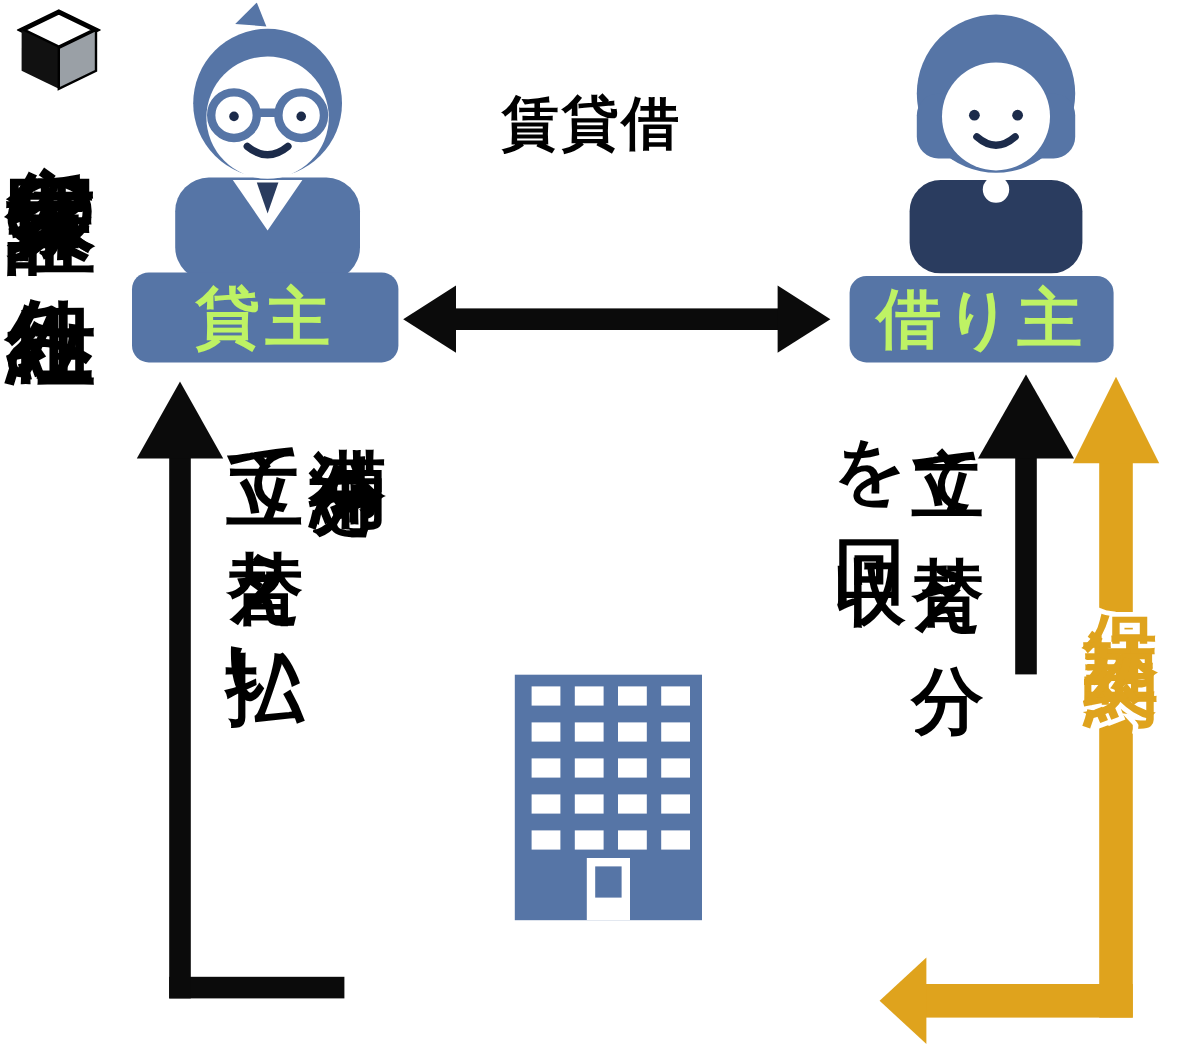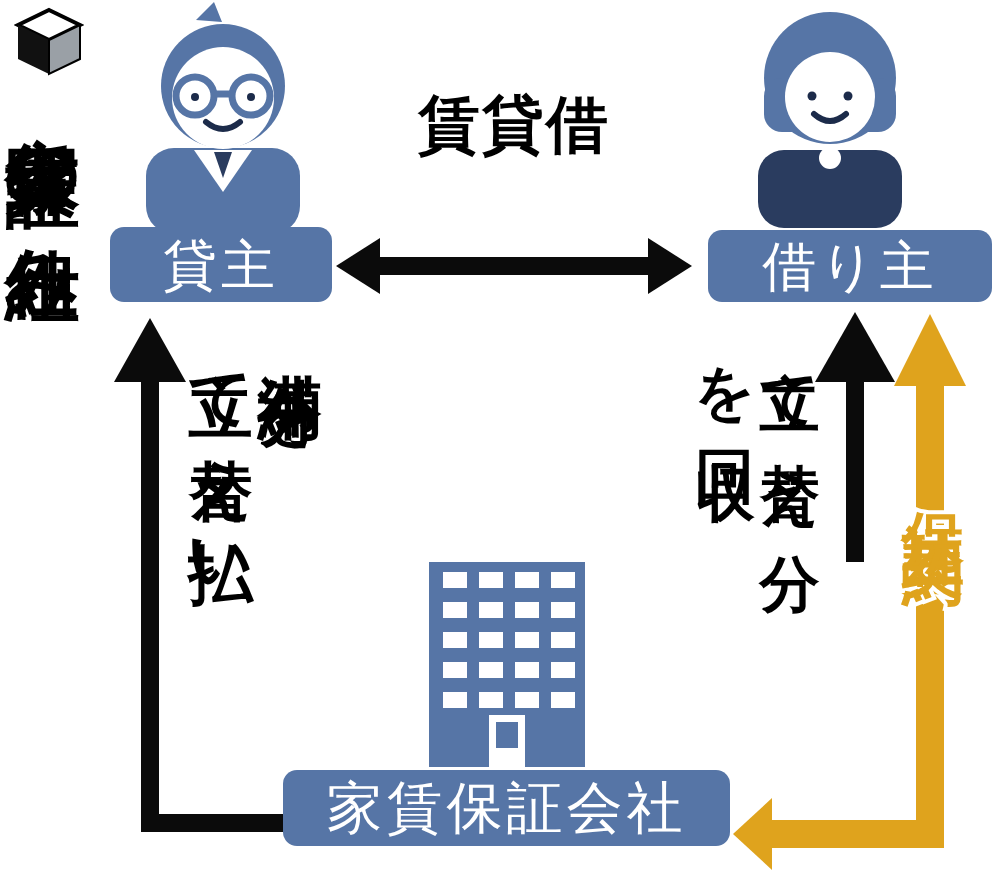--- a/index.html
+++ b/index.html
@@ -13,30 +13,30 @@
   .fill-black{fill:var(--c-black);}
   .fill-orange{fill:var(--c-orange);}
   .stroke-blue{stroke:var(--c-blue);}
   .title{
     position:absolute;left:6px;top:76px;writing-mode:vertical-rl;text-orientation:upright;
     font-size:74px;font-weight:900;color:#000;letter-spacing:6px;line-height:1;z-index:4;
   }
   .cube{position:absolute;left:14px;top:6px;z-index:4;}
   .figure{position:absolute;z-index:2;}
   .pill{
-    position:absolute;background:var(--c-blue);color:#ffffff;font-weight:400;
+    position:absolute;background:var(--c-blue);color:#bef264;font-weight:700;
     display:flex;align-items:center;justify-content:center;border-radius:14px;
     z-index:3;letter-spacing:4px;line-height:1;
   }
   .pill-landlord{left:110px;top:227px;width:222px;height:75px;font-size:54px;}
-  .pill-tenant{left:708px;top:230px;width:284px;height:72px;font-size:54px;}
+  .pill-tenant{left:708px;top:230px;width:220px;height:72px;font-size:54px;}
   .pill-company{left:283px;top:770px;width:447px;height:76px;font-size:56px;}
   .arrows{position:absolute;left:0;top:0;z-index:1;pointer-events:none;}
   .lease-label{
-    position:absolute;left:418px;top:89px;width:260px;font-size:62px;font-weight:900;
+    position:absolute;left:418px;top:76px;width:260px;font-size:48px;font-weight:900;
     color:#000;line-height:1.15;z-index:4;letter-spacing:2px;
   }
   .lease-label span{display:block;}
   .vtext{
     position:absolute;writing-mode:vertical-rl;text-orientation:upright;
     font-weight:900;color:#000;line-height:1.08;z-index:4;
   }
   .vtext .col{display:block;}
   .vtext-advance{left:186px;top:322px;font-size:64px;letter-spacing:6px;}
   .vtext-collect{left:692px;top:322px;font-size:60px;letter-spacing:12px;}
@@ -134,21 +134,20 @@
         <rect x="62" y="130" width="24" height="16"></rect>
         <rect x="98" y="130" width="24" height="16"></rect>
         <rect x="134" y="130" width="24" height="16"></rect>
     </g>
     <rect x="72" y="153" width="36" height="52" fill="#ffffff"></rect>
     <rect class="fill-blue" x="79" y="160" width="22" height="26"></rect>
   </svg>
 
   <div class="pill pill-landlord">貸主</div>
   <div class="pill pill-tenant">借り主</div>
-  <div class="pill pill-company">家賃保証会社</div>
 
   <div class="lease-label">
     <span>賃貸借</span>
   </div>
 
   <div class="vtext vtext-advance">
     <span class="col">滞納分を</span>
     <span class="col">立て替え払い</span>
   </div>
 

